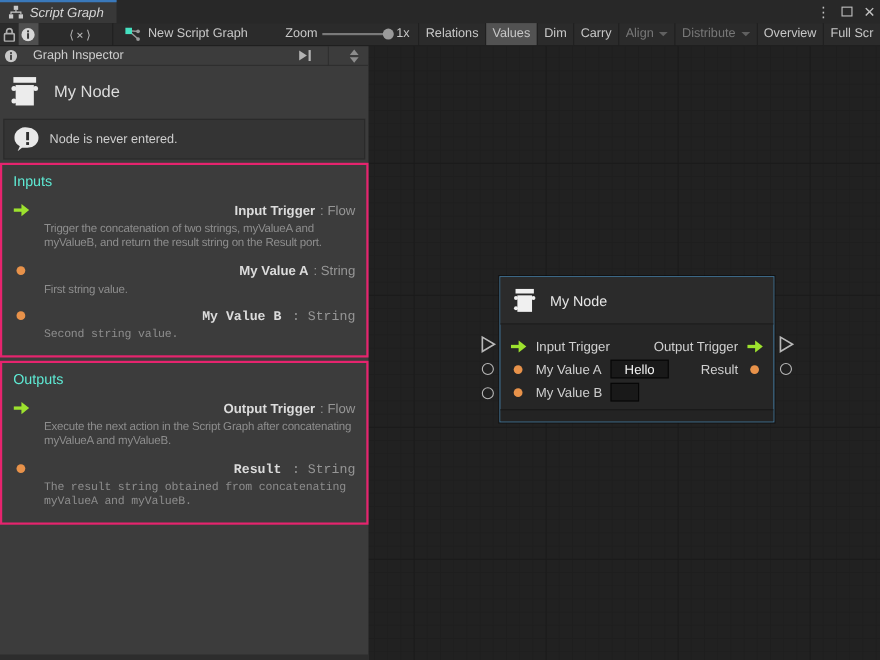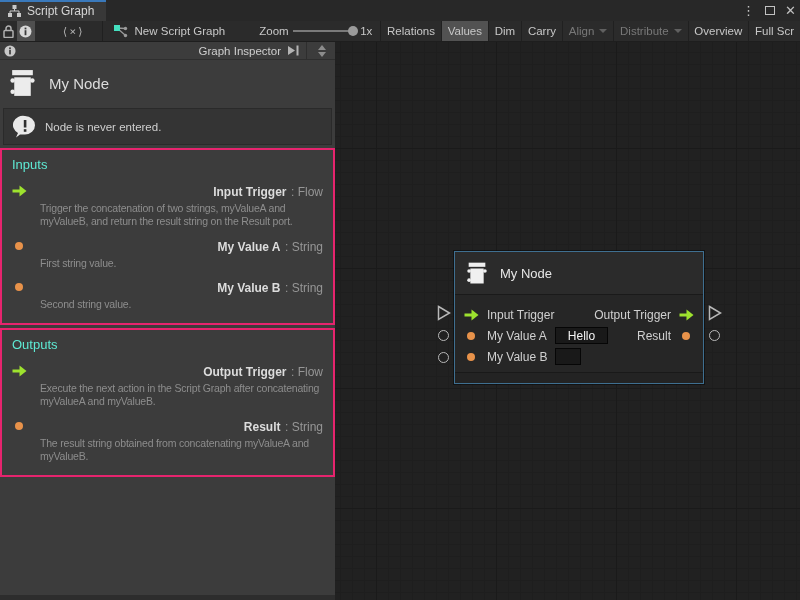--- a/index.html
+++ b/index.html
@@ -3,21 +3,21 @@
 <meta charset="utf-8">
 <style>
   * { margin:0; padding:0; box-sizing:border-box; }
   html,body { width:800px; height:600px; overflow:hidden; background:#212121;
               font-family:"Liberation Sans","DejaVu Sans",sans-serif; }
 
   
   #titlebar { position:absolute; left:0; top:0; width:800px; height:21px; background:#282828; }
   .tab { position:absolute; left:0; top:0; height:21px; padding:0 12px 0 8px; background:#383838;
          display:flex; align-items:center; gap:6px; box-shadow:inset 0 2px 0 var(--tab-accent); }
-  .tab-label { font-size:12px; color:#d6d6d6; }
+  .tab-label { font-size:12px; color:#d6d6d6;font-style:italic; }
   .win-controls { position:absolute; right:4px; top:0; height:21px; display:flex; align-items:center; gap:10px; color:#c2c2c2; }
   .kebab { font-size:13px; line-height:1; }
   .maxbox { width:10px; height:9px; border:1.5px solid #c2c2c2; }
   .closex { font-size:13px; line-height:1; }
 
   
   #toolbar { position:absolute; left:0; top:21px; width:800px; height:21px; background:#2b2b2b;
              border-bottom:1px solid #1e1e1e; display:flex; align-items:center; font-size:11.5px; color:#c8c8c8; }
   .tbtn { height:20px; display:flex; align-items:center; padding:0 6px; white-space:nowrap; }
   .tbtn.active { background:#525252; }
@@ -29,39 +29,39 @@
   #zoom-track { width:88px; height:2px; background:#7a7a7a; position:relative; margin:0 4px; }
   #zoom-handle { position:absolute; right:-2px; top:-4px; width:10px; height:10px; border-radius:50%; background:#9a9a9a; }
   .icon-btn { width:24px; height:20px; display:flex; align-items:center; justify-content:center; }
   .icon-btn.toggled { background:#4f4f4f; }
   .code-glyph { font-family:"DejaVu Sans Mono",monospace; font-size:11px; color:#b4b4b4; letter-spacing:1px; }
 
   
   #panel { position:absolute; left:0; top:42px; width:335px; height:558px; background:#3c3c3c; z-index:2; }
   #panel-bottom-strip { position:absolute; left:0; bottom:0; width:100%; height:5px; background:#2d2d2d; }
   #insp-header { position:absolute; left:0; top:0; width:335px; height:18px; border-bottom:1px solid #2e2e2e;
-                 display:flex; align-items:center; padding:0 4px; gap:6px;text-align:right; }
+                 display:flex; align-items:center; padding:0 4px; gap:14px; }
   #insp-header .title { font-size:11.5px; color:#cfcfcf; flex:1; }
   .mini-sep { width:1px; height:18px; background:#2e2e2e; }
   .updown { display:flex; flex-direction:column; gap:2px; width:18px; align-items:center; }
   .tri-up { width:0; height:0; border-left:4px solid transparent; border-right:4px solid transparent; border-bottom:5px solid #8d8d8d; }
   .tri-dn { width:0; height:0; border-left:4px solid transparent; border-right:4px solid transparent; border-top:5px solid #8d8d8d; }
 
   #node-head { position:absolute; left:0; top:18px; width:335px; height:47px; display:flex; align-items:center; gap:13px; padding-left:9px; }
   #node-head .title { font-size:15px; color:#dcdcdc; }
 
   #warnbox { position:absolute; left:3px; top:66px; width:329px; height:37px; background:#343434;
              border:1px solid #2a2a2a; display:flex; align-items:center; gap:8px; padding-left:9px; }
   #warnbox .wtext { font-size:11.5px; color:#cfcfcf; }
 
   #sections { position:absolute; left:0; top:106px; width:335px; display:flex; flex-direction:column; gap:3px; }
   .section { border:2px solid var(--accent-pink); background:#3c3c3c; padding:7px 10px 9px 10px; }
   .section h3 { font-size:13px; font-weight:400; color:#5eead4; margin-bottom:10px; }
   .pitem { margin-bottom:8px; }
-  .pitem:last-child { margin-bottom:2px; }
+  .pitem:last-child { margin-bottom:2px;font-family:Liberation Mono, monospace; }
   .prow { display:flex; align-items:center; gap:10px;justify-content:space-between; }
   .pname { font-size:12px; font-weight:700; color:#dcdcdc; }
   .ptype { font-size:12px; color:#969696; }
   .pdesc { margin-left:28px; margin-top:2px; font-size:10.5px; letter-spacing:-0.2px;
            line-height:1.28; color:#8d8d8d; max-width:296px; }
   .flow-arrow { width:15px; height:12px; flex:0 0 15px; }
   .val-dot { width:8px; height:8px; border-radius:50%; background:var(--value-orange); flex:0 0 8px; margin-left:3px; margin-right:4px; }
 
   
   #canvas { position:absolute; left:335px; top:42px; width:465px; height:558px; background:#212121;

